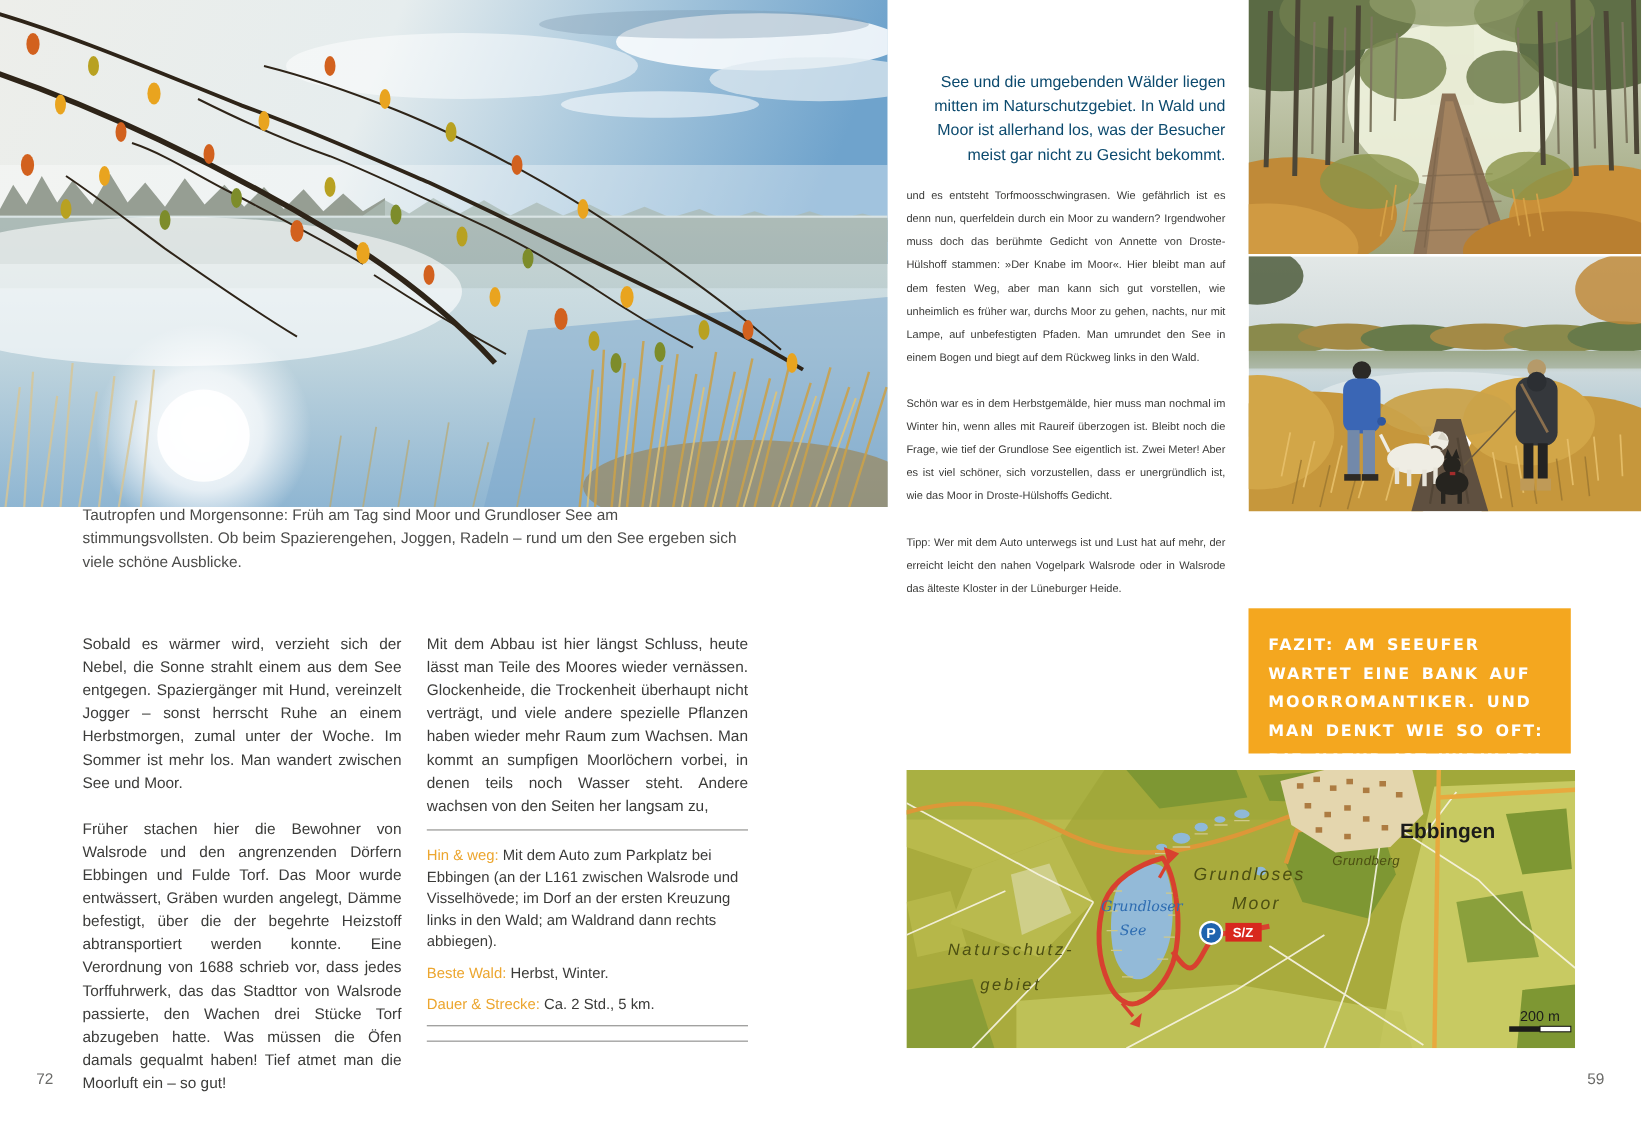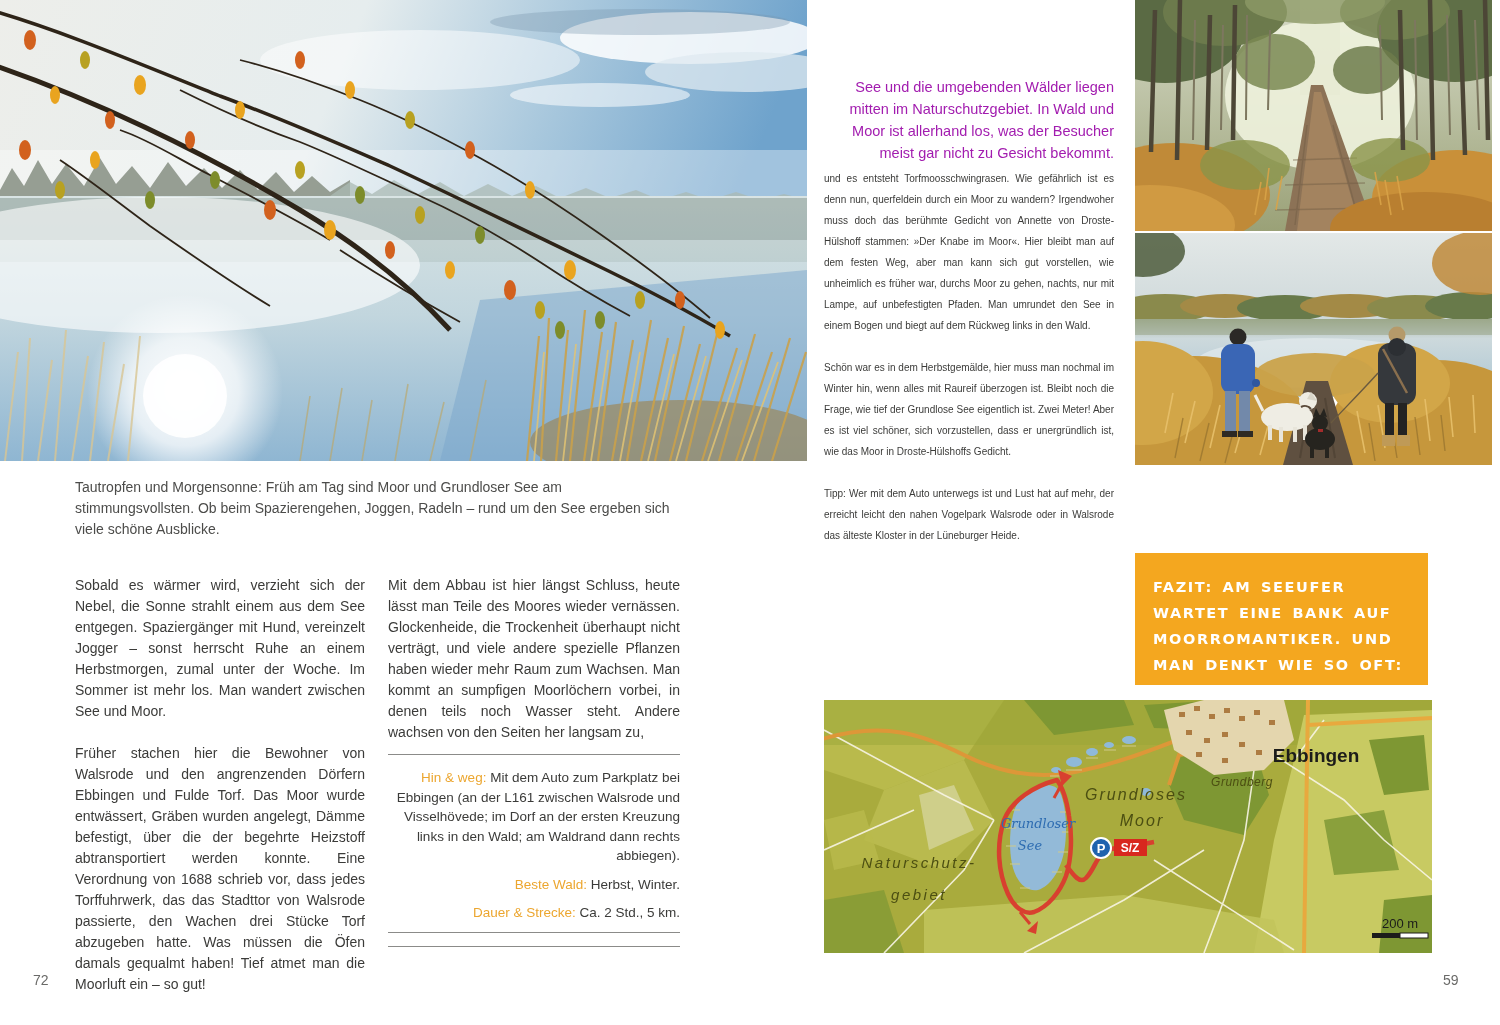--- a/index.html
+++ b/index.html
@@ -1,37 +1,37 @@
 <!DOCTYPE html>
 <html lang="de"><head>
 <meta charset="utf-8">
 <style>
   html,body{margin:0;padding:0;background:#ffffff;}
   .spread{position:relative;width:1500px;height:1025px;background:#ffffff;overflow:hidden;
           font-family:"Liberation Sans",sans-serif;color:#3b3b39;}
   .abs{position:absolute;}
   
   .hero{left:0;top:0;width:807px;height:461px;overflow:hidden;}
-  .caption{left:75px;top:477px;width:604px;font-size:14px;line-height:21px;color:#4c4c4a;text-align:left;}
+  .caption{left:75px;top:458px;width:604px;font-size:14px;line-height:21px;color:#4c4c4a;text-align:left;}
   .col{font-size:14px;line-height:21px;text-align:justify;hyphens:auto;-webkit-hyphens:auto;}
   .col p{margin:0 0 21px 0;}
   .col1{left:75px;top:575px;width:290px;}
   .col2{left:388px;top:575px;width:292px;}
   .infobox{left:388px;top:754px;width:292px;border-top:1px solid #8b8b89;padding-top:13px;
-           font-size:13.5px;line-height:19.5px;text-align:right;}
+           font-size:13.5px;line-height:19.5px;text-align:left;}
   .infobox .item{margin:0 0 9px 0;}
   .infobox .lbl{color:#eca62f;}
   .hrule{border-top:1px solid #8b8b89;height:0;}
   .hrule.r1{margin-top:4px;}
   .hrule.r2{margin-top:13px;}
   .pagenum{font-size:14px;color:#6a6a68;}
   .pn-left{left:33px;top:972px;text-align:right;}
   .pn-right{left:1443px;top:972px;}
   
-  .intro{left:824px;top:76px;width:290px;font-size:14.5px;line-height:22px;text-align:right;color:#a21caf;}
+  .intro{left:824px;top:64px;width:290px;font-size:14.5px;line-height:22px;text-align:right;color:#0c4a6e;}
   .maincol{left:824px;top:168px;width:290px;font-size:10px;line-height:21px;text-align:justify;hyphens:auto;-webkit-hyphens:auto;}
   .maincol p{margin:0 0 21px 0;}
   .photo-forest{left:1135px;top:0;width:357px;height:231px;overflow:hidden;}
   .photo-lake{left:1135px;top:233px;width:357px;height:232px;overflow:hidden;}
   .fazit{left:1135px;top:553px;width:293px;height:132px;background:#f4a71f;box-sizing:border-box;
          padding:21px 18px 0 18px;color:#ffffff;font-family:"DejaVu Sans",sans-serif;font-weight:bold;
          font-size:14.5px;line-height:26px;letter-spacing:1.6px;word-spacing:3px;}
   .map{left:824px;top:700px;width:608px;height:253px;overflow:hidden;}
   svg{display:block;}
   .maplbl{font-family:"Liberation Sans",sans-serif;font-style:italic;fill:#4c4f12;}

